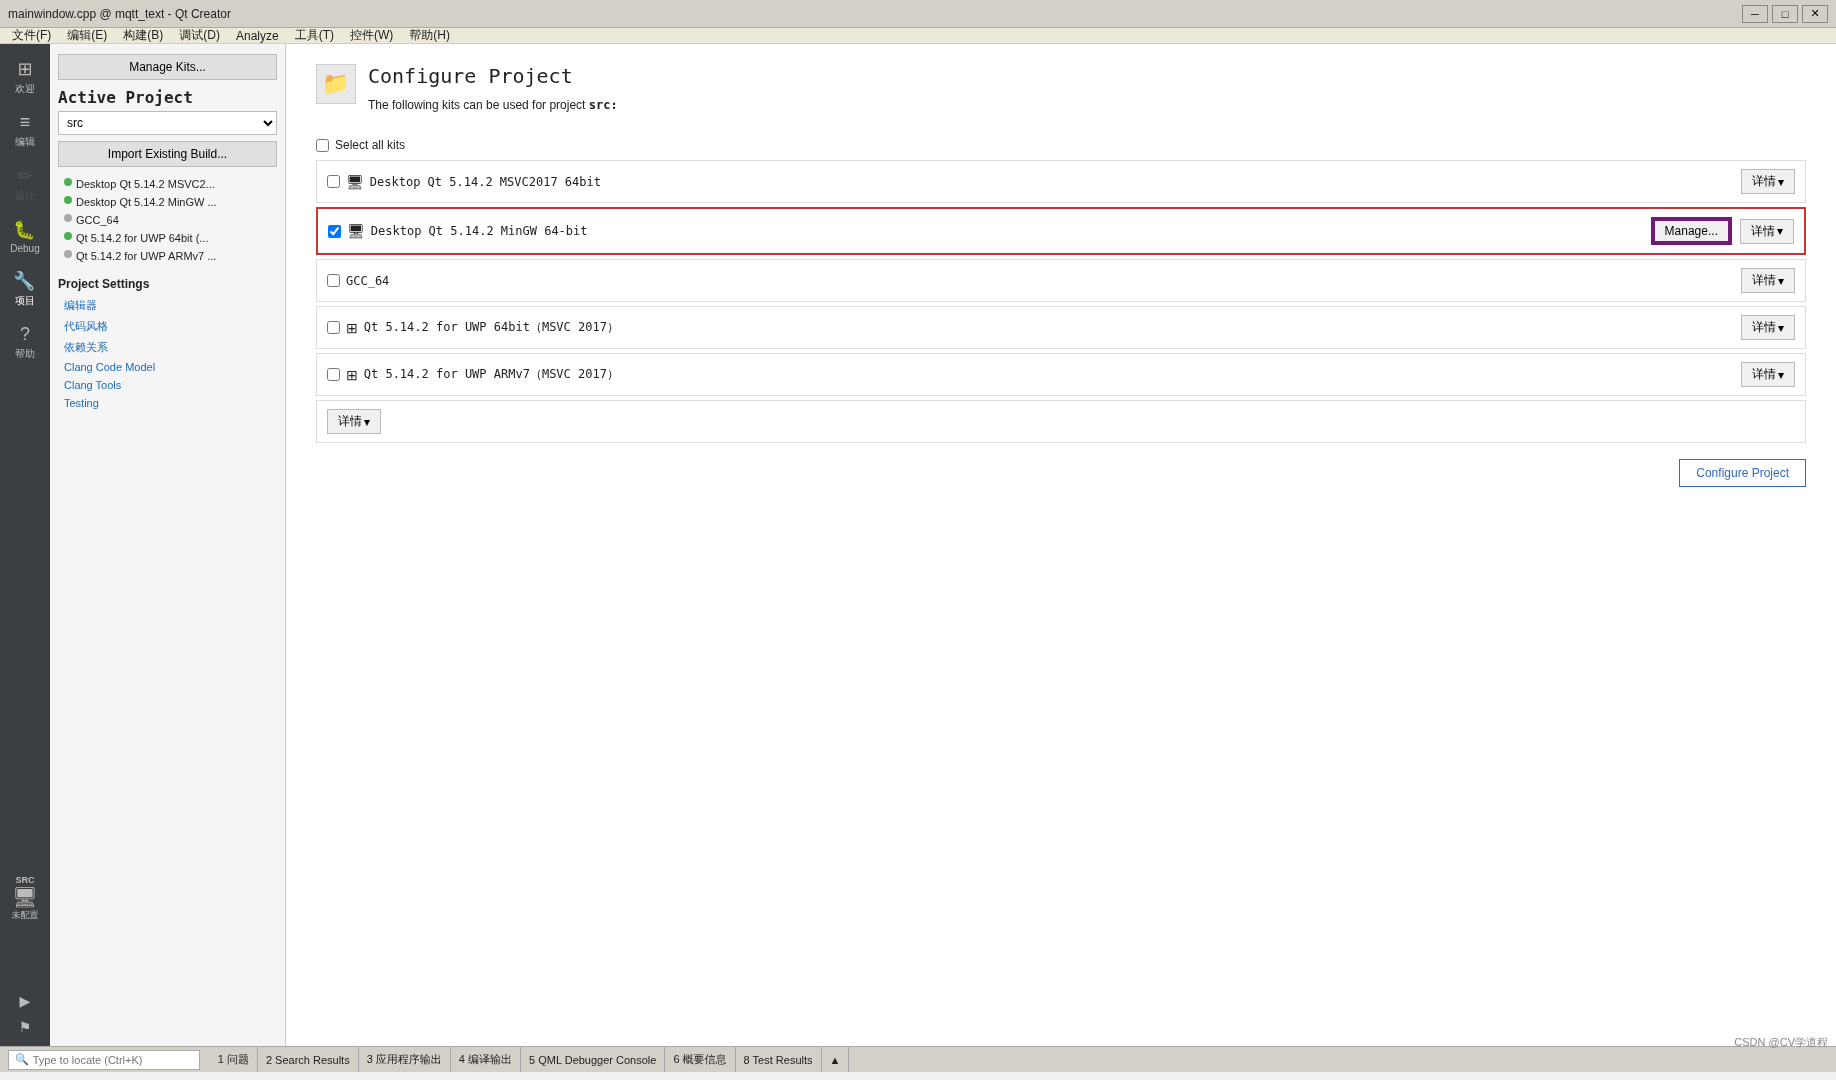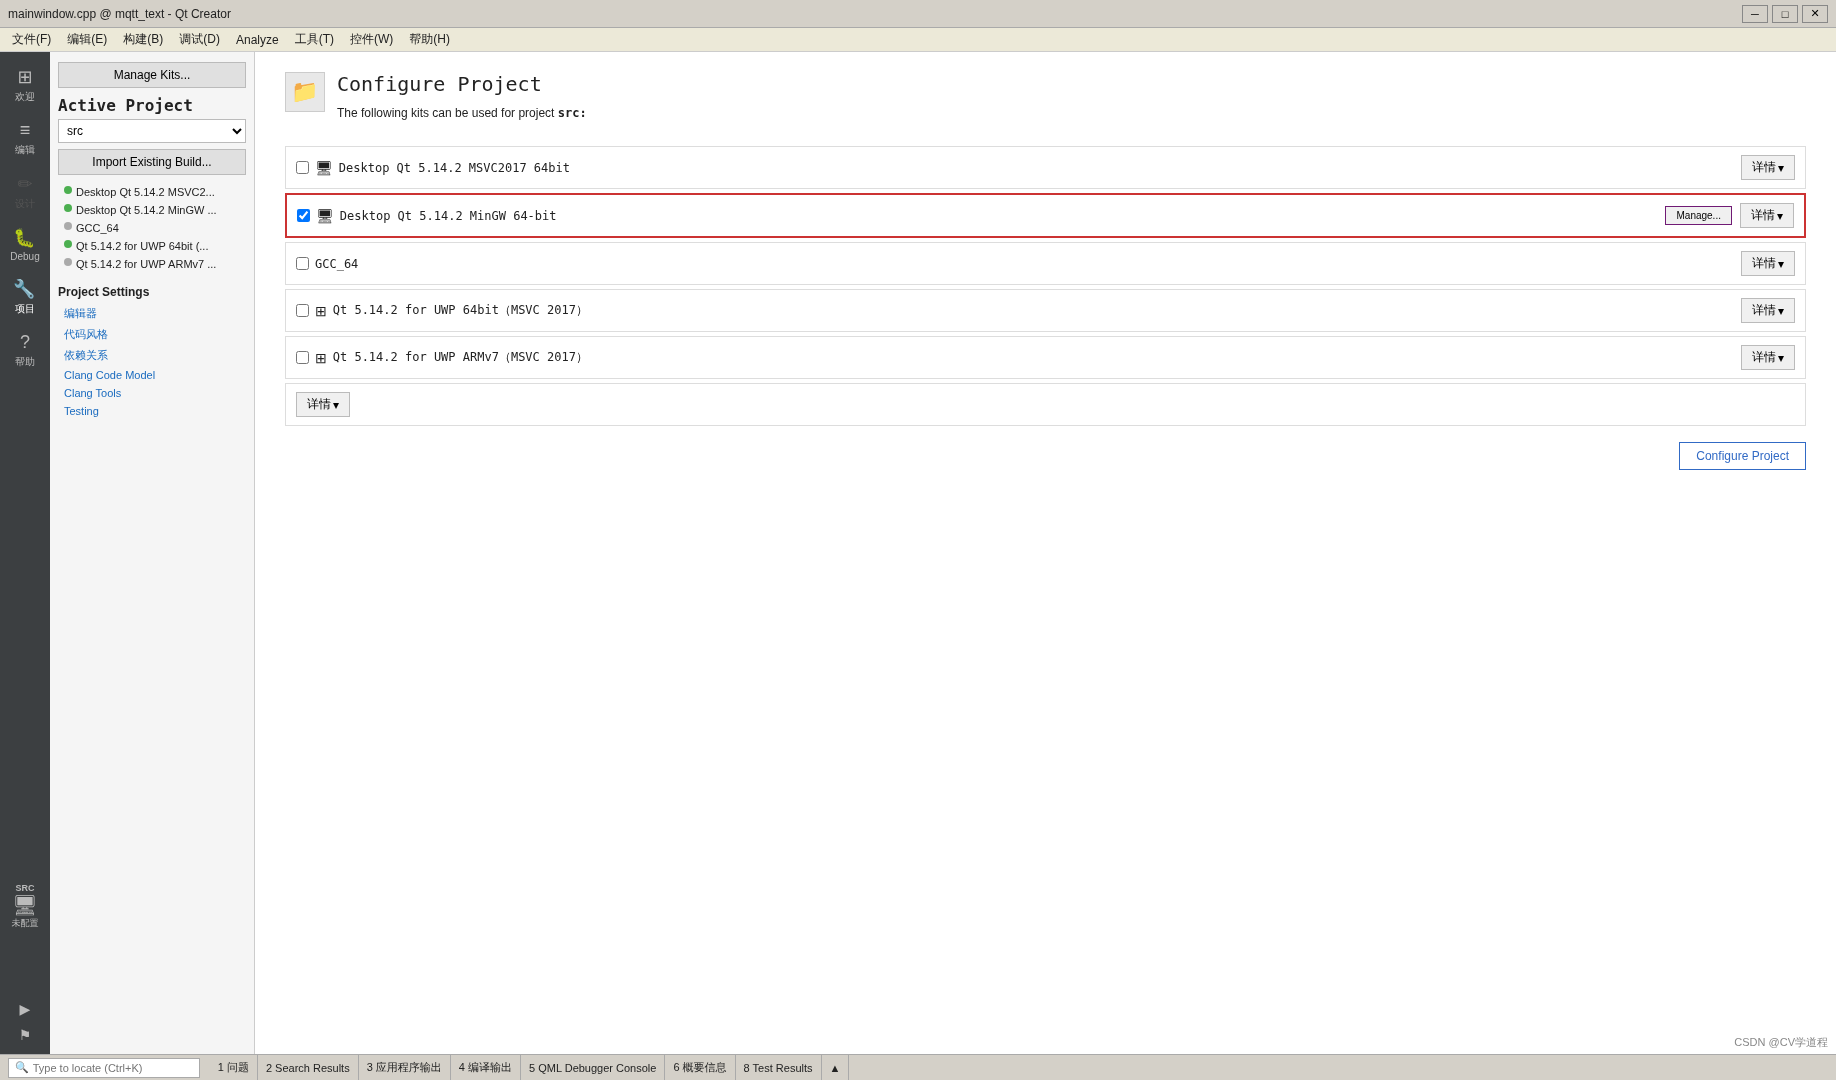--- a/index.html
+++ b/index.html
@@ -20,21 +20,21 @@
       width: 26px; height: 18px;
       background: #d4d0c8;
       border: 1px solid #888;
       cursor: pointer;
       display: flex; align-items: center; justify-content: center;
       font-size: 11px;
     }
 
     
     #menubar {
-      height: 24px;
+      height: 16px;
       background: #ece9d8;
       display: flex;
       align-items: center;
       padding: 0 4px;
       border-bottom: 1px solid #ccc;
     }
     .menu-item {
       padding: 2px 8px;
       cursor: pointer;
       font-size: 12px;
@@ -65,21 +65,21 @@
       cursor: pointer;
       color: #bbb;
       font-size: 10px;
       border-radius: 2px;
     }
     .icon-item .icon-sym { font-size: 18px; margin-bottom: 2px; }
     .icon-item.active { color: #fff; }
 
     
     #sidebar {
-      width: 205px;
+      width: 236px;
       background: #f5f5f5;
       border-right: 1px solid #ccc;
       padding: 10px 8px;
       overflow-y: auto;
     }
 
     .sidebar-btn {
       display: block;
       width: 100%;
       padding: 5px 10px;
@@ -204,23 +204,23 @@
       cursor: pointer;
       font-size: 12px;
       display: flex;
       align-items: center;
       gap: 2px;
     }
 
     .manage-btn {
       padding: 3px 10px;
       background: #f0f0f0;
-      border: 1px solid #701a75;
-      cursor: pointer;
-      font-size: 10px;
+      border: 4px solid #701a75;
+      cursor: pointer;
+      font-size: 12px;
       margin-right: 4px;
     }
 
     .configure-project-btn {
       display: block;
       margin: 16px 0 0 auto;
       padding: 6px 16px;
       background: white;
       border: 1px solid #316ac5;
       color: #316ac5;
@@ -408,20 +408,24 @@
         <h1 class="configure-title">Configure Project</h1>
         <p class="configure-subtitle">
           <span>The following kits can be used for project</span> <code>src:</code>
         </p>
       </div>
     </div>
 
     
 
     
+    <div class="select-all-row">
+      <input type="checkbox" style="">
+      <label>Select all kits</label>
+    </div>
 
     
     
     <div class="kit-row">
       <div class="kit-row-left">
         <input type="checkbox" class="kit-checkbox" style="">
         <span class="kit-icon">🖥</span>
         <span class="kit-label">Desktop Qt 5.14.2 MSVC2017 64bit</span>
       </div>
       <div class="kit-row-actions">

